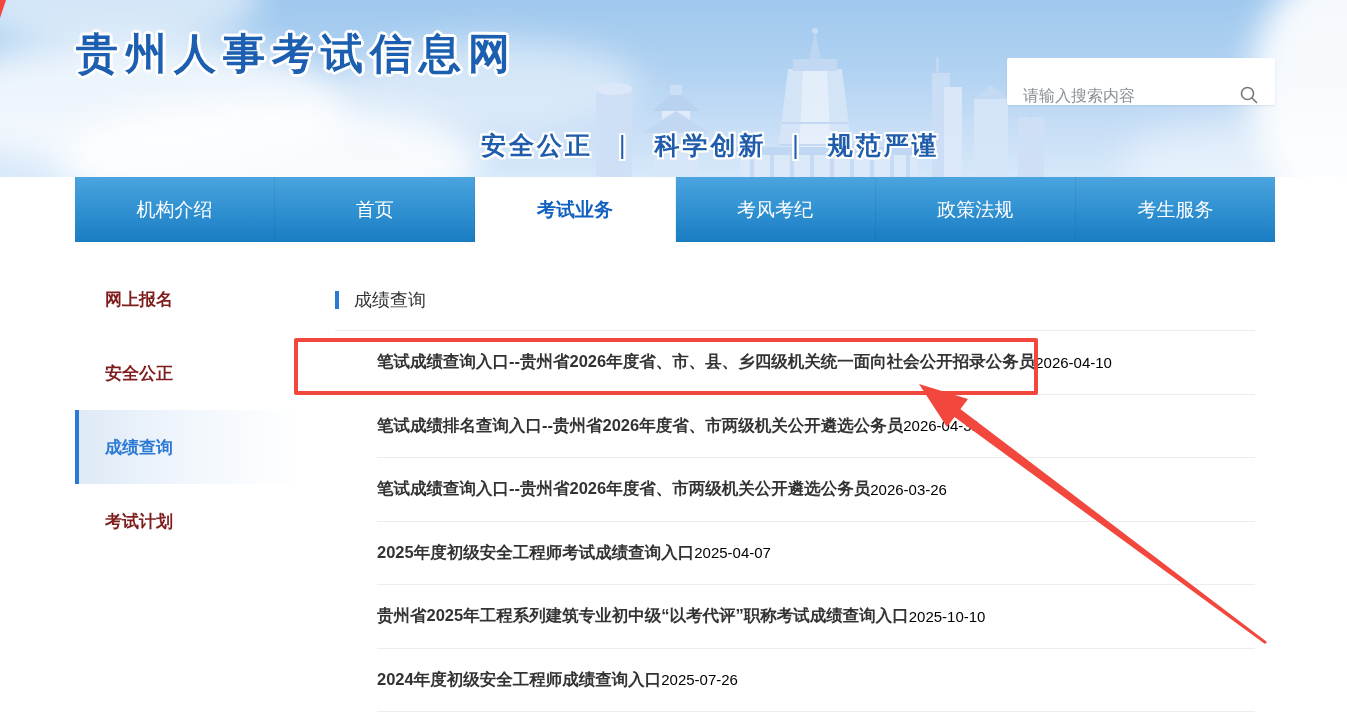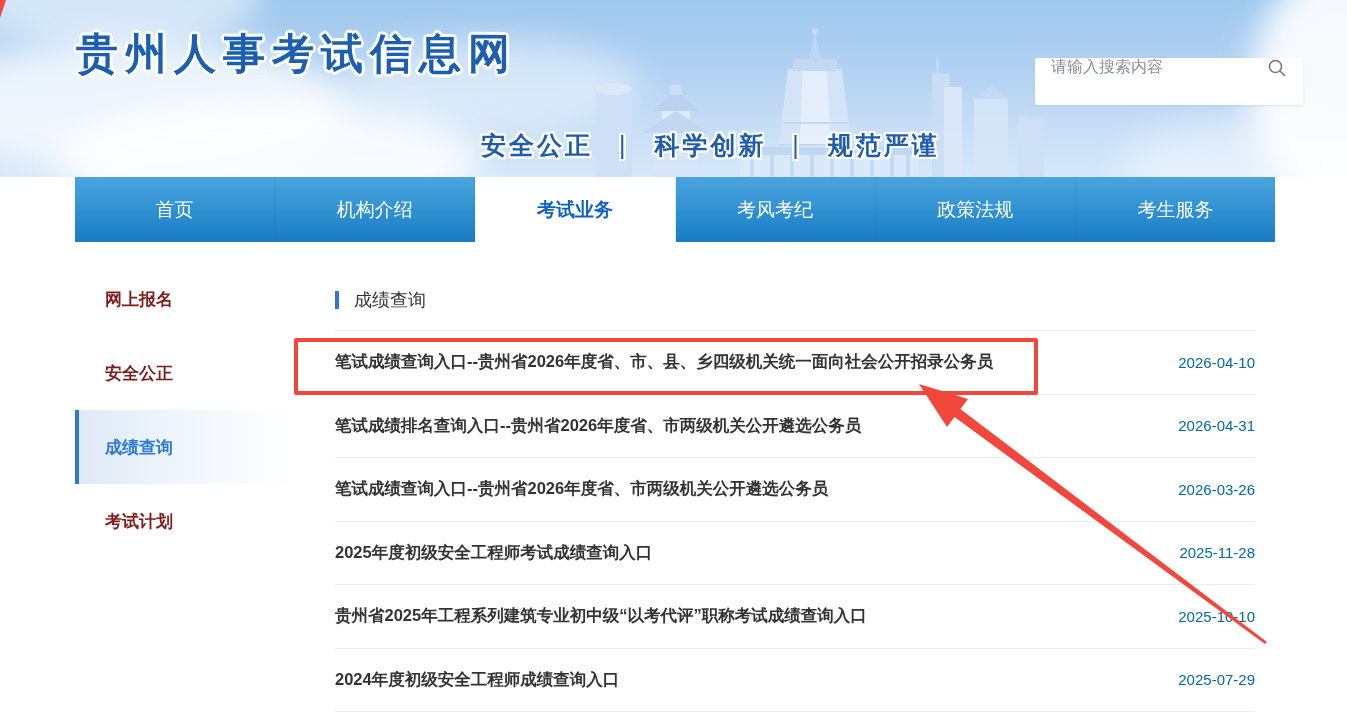--- a/index.html
+++ b/index.html
@@ -24,22 +24,22 @@
   .site-title { position:absolute; left:76px; top:26px; font-size:42px; font-weight:bold;
     letter-spacing:7px; color:#1c5fb0;
     text-shadow:-2px -2px 0 #fff, 2px -2px 0 #fff, -2px 2px 0 #fff, 2px 2px 0 #fff,
                  0 -3px 0 #fff, 0 3px 0 #fff, -3px 0 0 #fff, 3px 0 0 #fff; }
   .slogan { position:absolute; left:481px; top:129px; font-size:25px; font-weight:bold;
     color:#1f5cab; letter-spacing:3px;
     text-shadow:-2px -2px 0 #fff, 2px -2px 0 #fff, -2px 2px 0 #fff, 2px 2px 0 #fff,
                  0 -2px 0 #fff, 0 2px 0 #fff, -2px 0 0 #fff, 2px 0 0 #fff; }
   .slogan .sep { margin:0 16px; font-weight:normal; }
 
-  .search-box { position:absolute; left:1035px; top:58px; width:268px; height:47px;
-    background:#ffffff; border-radius:2px; display:flex; align-items:flex-start;
+  .search-box { position:absolute; left:1007px; top:58px; width:268px; height:47px;
+    background:#ffffff; border-radius:2px; display:flex; align-items:flex-end;
     padding:0 16px; box-shadow:0 1px 2px rgba(80,120,170,.15); }
   .search-box input { flex:1; border:none; outline:none; font-size:16px; color:#333;
     font-family:"Liberation Sans", sans-serif; background:transparent; }
   .search-box input::placeholder { color:#8a9099; }
   .search-icon { width:20px; height:20px; flex:0 0 auto; cursor:pointer; }
 
   
   .nav { position:absolute; left:75px; top:177px; width:1200px; height:65px; display:flex;
     background:linear-gradient(180deg,#4ba4de 0%, #2e8fd0 55%, #1a7cc2 100%); }
   .nav-item { flex:1 1 0; display:flex; align-items:center; justify-content:center;
@@ -53,25 +53,25 @@
     font-size:17px; font-weight:bold; color:#7f1d1d; cursor:pointer; }
   .side-item.active { color:#2b79d4; border-left:4px solid #2b79d4; padding-left:26px;
     background:linear-gradient(90deg,#dfeaf7 0%, #f3f8fd 55%, #ffffff 100%); }
 
   
   .section-header { position:absolute; left:335px; top:288px; display:flex; align-items:center; }
   .section-bar { width:4px; height:18px; background:#2b79d4; margin-right:15px; }
   .section-title { font-size:18px; color:#333; }
 
   .news-list { position:absolute; left:335px; top:330px; width:920px; border-top:1px solid #ececec; }
-  .news-row { height:63.5px; display:flex; align-items:center; justify-content:space-between;
-    border-bottom:1px solid #ececec; cursor:pointer; }
+  .news-row { height:63.5px; display:flex; align-items:center; 
+    border-bottom:1px solid #ececec; cursor:pointer;margin-left:42px; }
   .news-title { font-size:16.5px; font-weight:bold; color:#333; max-width:760px;
     white-space:nowrap; overflow:hidden; }
-  .news-date { font-size:15px; color:#0369a1; flex:0 0 auto; }
+  .news-date { font-size:15px; color:#000000; flex:0 0 auto; }
 
   
   .hl-box { position:absolute; left:294px; top:338px; width:744px; height:57px;
     border:4px solid #f2473d; border-radius:2px; z-index:5; pointer-events:none; }
   .arrow-layer { position:absolute; left:0; top:0; width:1347px; height:716px;
     z-index:6; pointer-events:none; }
   .corner-mark { position:absolute; left:0; top:0; z-index:6; pointer-events:none; }
 </style>
 </head>
 <body>
@@ -142,22 +142,22 @@
     <div class="search-box">
       <input type="text" placeholder="请输入搜索内容" style="">
       <svg class="search-icon" viewBox="0 0 20 20">
         <circle cx="8.5" cy="8.5" r="6" fill="none" stroke="#777" stroke-width="1.6"></circle>
         <line x1="13" y1="13" x2="18" y2="18" stroke="#777" stroke-width="1.6"></line>
       </svg>
     </div>
   </div>
 
   <div class="nav">
+    <div class="nav-item">机构介绍</div>
     <div class="nav-item">首页</div>
-    <div class="nav-item">机构介绍</div>
     <div class="nav-item active">考试业务</div>
     <div class="nav-item">考风考纪</div>
     <div class="nav-item">政策法规</div>
     <div class="nav-item">考生服务</div>
   </div>
 
   <div class="sidebar">
     <div class="side-item">网上报名</div>
     <div class="side-item">安全公正</div>
     <div class="side-item active">成绩查询</div>
@@ -177,29 +177,29 @@
     <div class="news-row">
       <div class="news-title">笔试成绩排名查询入口--贵州省2026年度省、市两级机关公开遴选公务员</div>
       <div class="news-date">2026-04-31</div>
     </div>
     <div class="news-row">
       <div class="news-title">笔试成绩查询入口--贵州省2026年度省、市两级机关公开遴选公务员</div>
       <div class="news-date">2026-03-26</div>
     </div>
     <div class="news-row">
       <div class="news-title">2025年度初级安全工程师考试成绩查询入口</div>
-      <div class="news-date">2025-11-28</div>
+      <div class="news-date">2025-04-07</div>
     </div>
     <div class="news-row">
       <div class="news-title">贵州省2025年工程系列建筑专业初中级“以考代评”职称考试成绩查询入口</div>
       <div class="news-date">2025-10-10</div>
     </div>
     <div class="news-row">
       <div class="news-title">2024年度初级安全工程师成绩查询入口</div>
-      <div class="news-date">2025-07-29</div>
+      <div class="news-date">2025-07-26</div>
     </div>
   </div>
 
   <div class="hl-box"></div>
   <svg class="arrow-layer" viewBox="0 0 1347 716">
     <polygon points="919,384 947,427 968,399" fill="#f2473d"></polygon>
     <polygon points="949,413 955,405 1267,642 1265,644" fill="#f2473d"></polygon>
   </svg>
   <svg class="corner-mark" width="10" height="22" viewBox="0 0 10 22">
     <polygon points="0,0 6,0 0,18" fill="#f2473d"></polygon>

